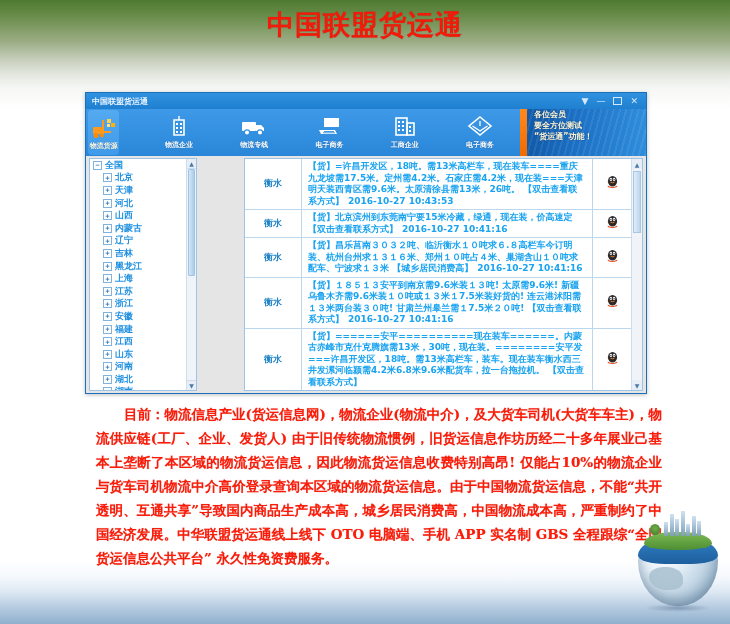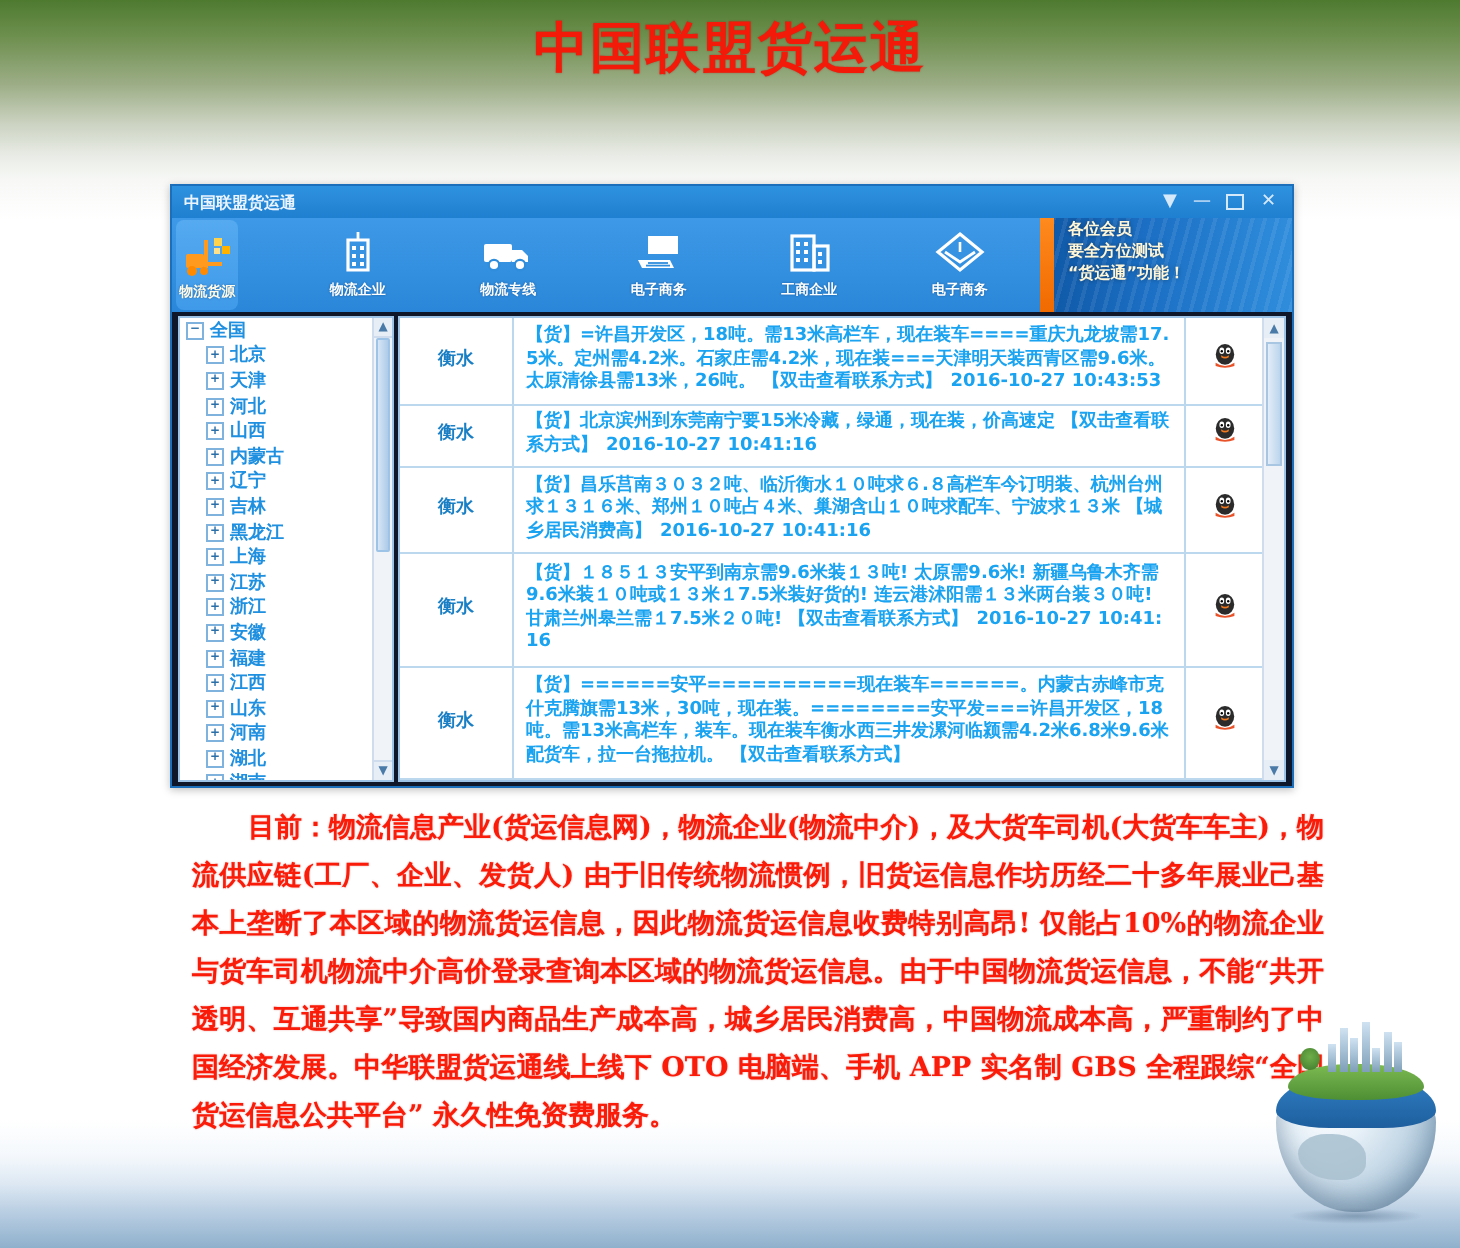--- a/index.html
+++ b/index.html
@@ -101,21 +101,21 @@
   .banner:before{
     content:"";position:absolute;left:-6px;top:0;bottom:0;width:7px;
     background:linear-gradient(to bottom,#ff8a1e,#f06a00);
   }
   .banner .bl{
     color:#fff6d8;font-size:8px;font-weight:bold;line-height:11px;
     white-space:nowrap;text-shadow:0 0 2px rgba(0,0,0,.4);
   }
 
   
-  .wbody{display:flex;height:237px;background:#0f172a;}
+  .wbody{display:flex;height:237px;background:#e5e5e5;gap:45px;}
   .tree{
     width:108px;margin:2px 0 2px 3px;background:#ffffff;
     border:1px solid #9dc3e6;position:relative;overflow:hidden;
     box-sizing:border-box;
   }
   .treescroll{
     position:absolute;right:0;top:0;bottom:0;width:9px;
     background:#f0f4f8;border-left:1px solid #cfdced;
   }
   .treescroll .thumb{

